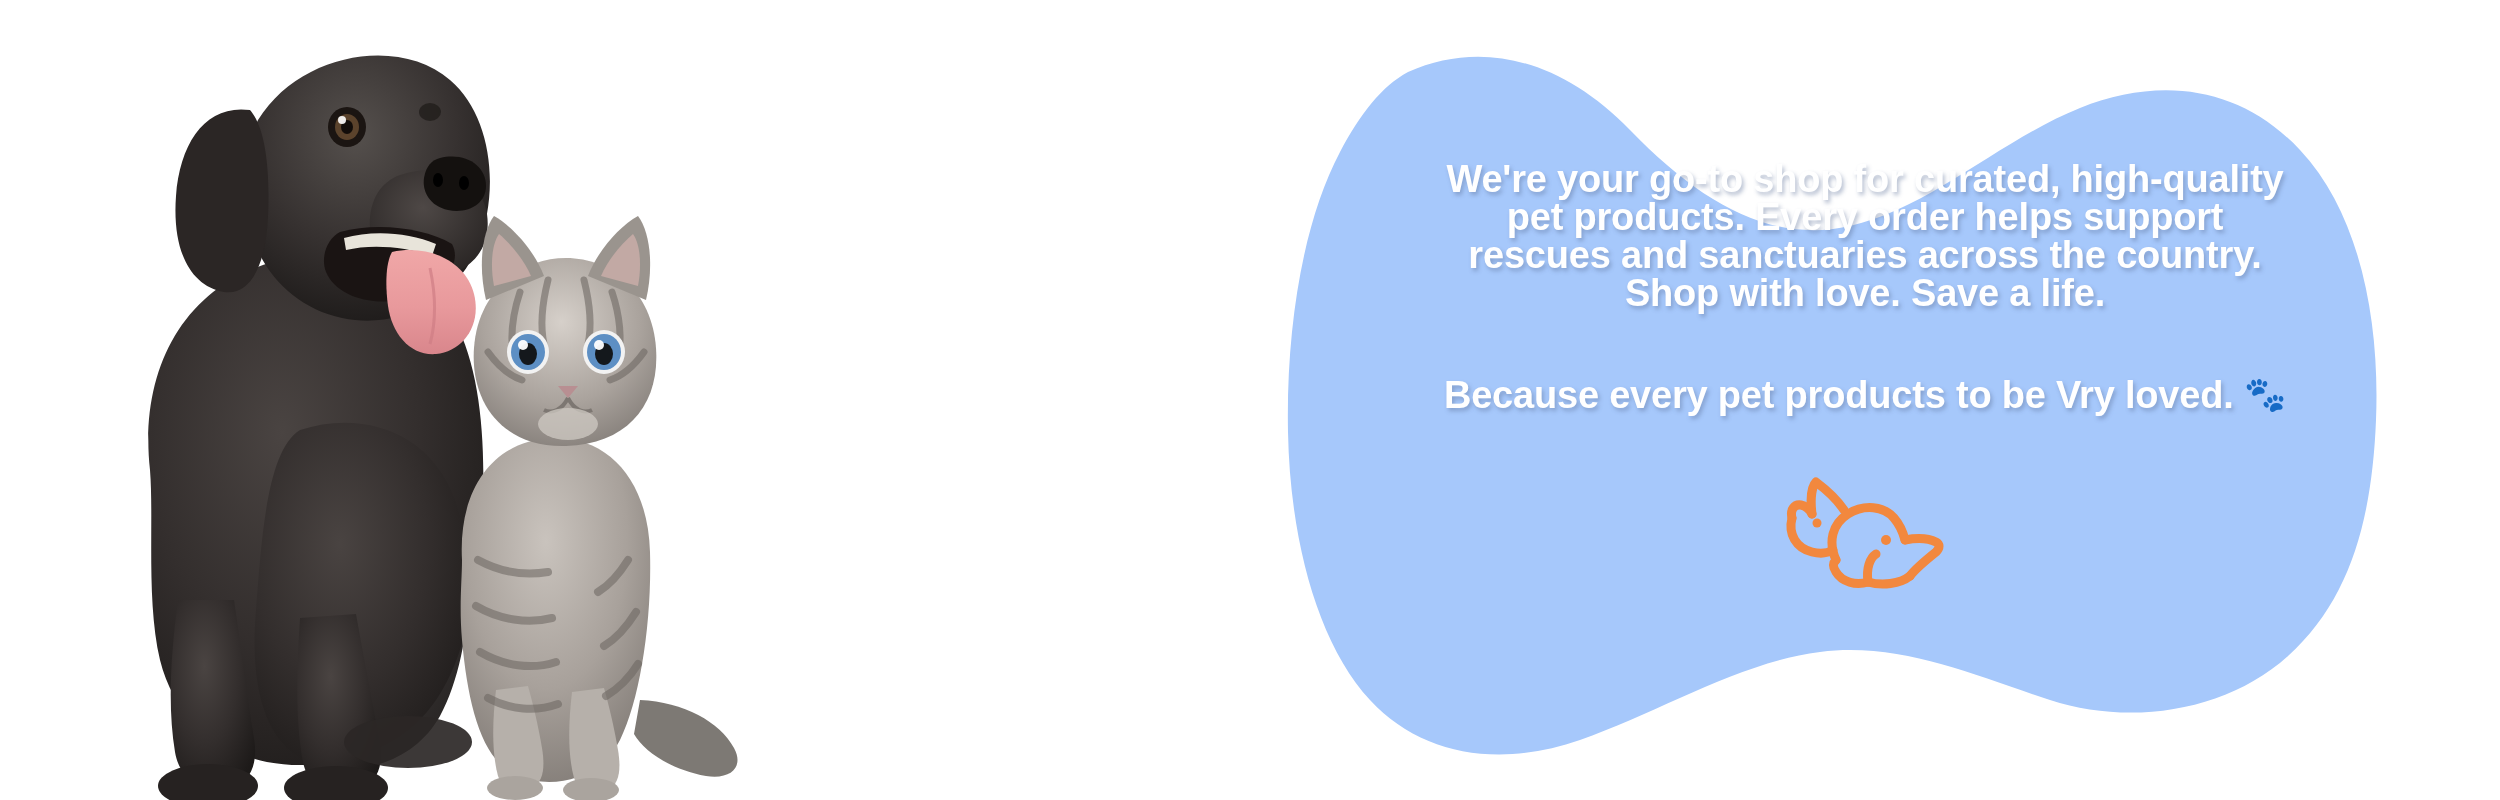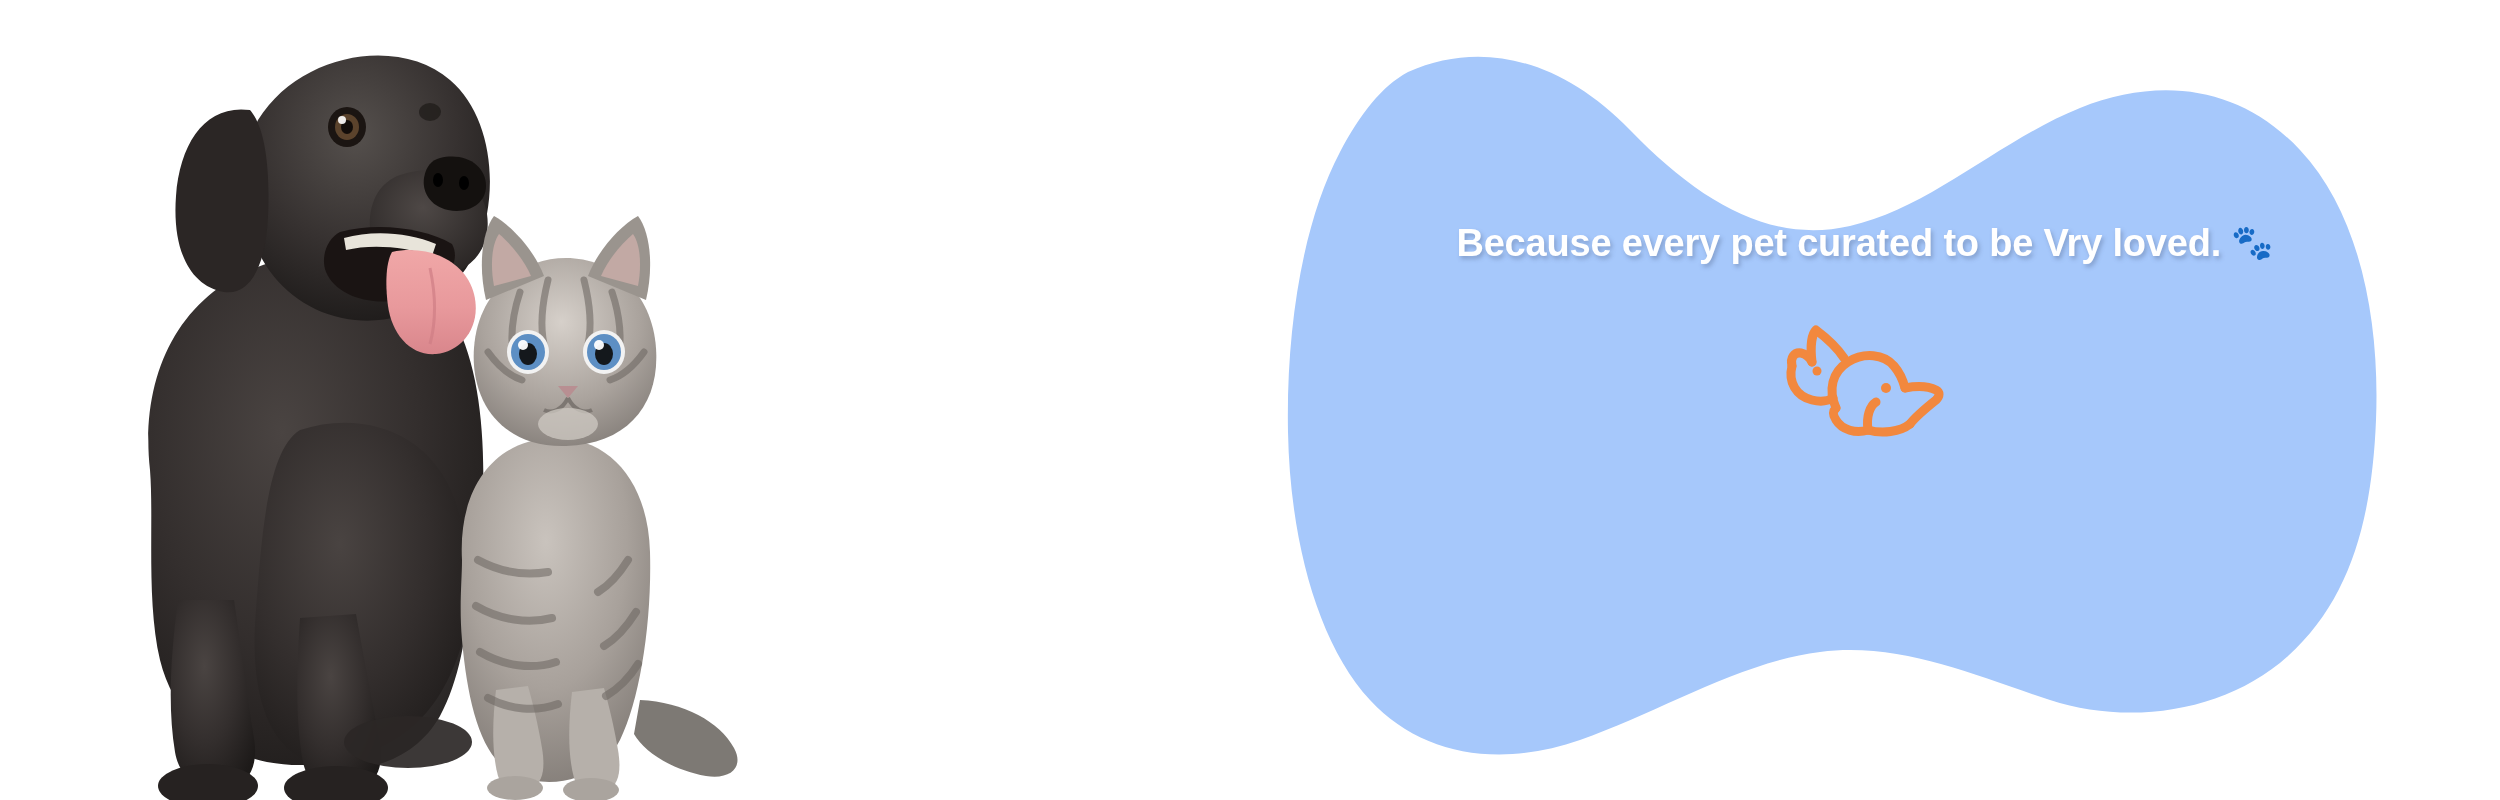--- a/index.html
+++ b/index.html
@@ -321,23 +321,27 @@
                C740 674 670 642 590 652
                C510 662 430 712 350 740
                C270 768 192 756 140 700
                C88 644 60 540 58 432
                C56 324 74 220 110 152
                C130 114 152 86 178 72 Z" fill="#a6c8fb"></path>
     </svg>
 
     <div class="blob-content">
 
+      <p class="tagline">We're your go-to shop for curated, high-quality
+pet products. Every order helps support
+rescues and sanctuaries across the country.
+Shop with love. Save a life.</p>
 
       <p class="closing">
-        <span>Because every pet curated to be Vry loved.</span>
+        <span>Because every pet products to be Vry loved.</span>
         <span class="paw-emoji">🐾</span>
       </p>
 
       <div class="pet-icon-wrap">
         <svg class="pet-icon-svg" viewBox="0 0 190 125">
           <g fill="none" stroke="#f2883e" stroke-width="9" stroke-linecap="round" stroke-linejoin="round">
 
             <path d="M22 50
                      C20 42 24 36 31 37
                      C36 38 40 42 42 46"></path>

